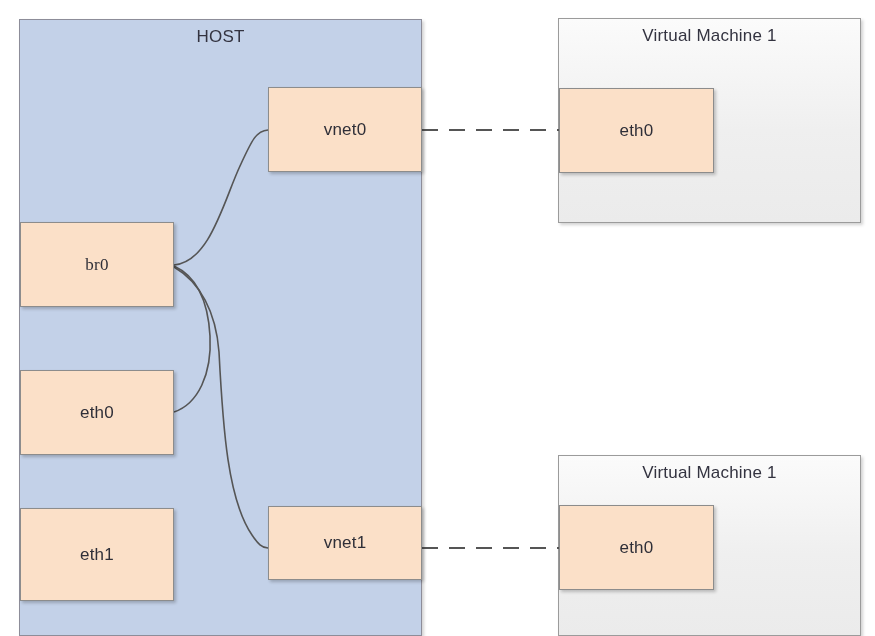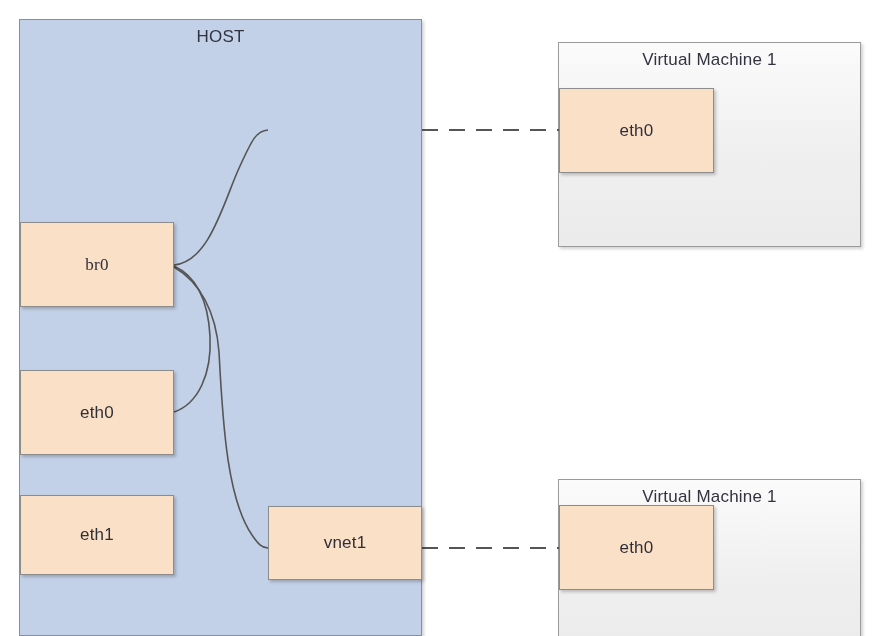--- a/index.html
+++ b/index.html
@@ -34,21 +34,20 @@
     box-shadow: 2px 2px 3px rgba(0,0,0,0.18);
   }
   .host-box {
     background: #c3d1e8;
     border-color: #8d8d99;
     padding-left: 48px;
   }
   .vm-box {
     background: linear-gradient(180deg, #fbfbfb 0%, #efefef 55%, #ebebeb 100%);
     border-color: #9b9b9b;
-    margin-top: 24px;
   }
   .container-title {
     position: absolute;
     left: 0;
     right: 0;
     text-align: center;
     font-size: 17px;
     color: #333340;
     letter-spacing: 0.2px;
     white-space: nowrap;
@@ -105,24 +104,27 @@
   </svg>
 
   <div class="iface-box" style="left:20px; top:222px; width:154px; height:85px;font-family:Liberation Serif, serif;">
     <span class="iface-label">br0</span>
   </div>
 
   <div class="iface-box" style="left:20px; top:370px; width:154px; height:85px;">
     <span class="iface-label">eth0</span>
   </div>
 
-  <div class="iface-box" style="left:20px; top:495px; width:154px; height:80px;">
+  <div class="iface-box" style="left:20px; top:508px; width:154px; height:93px;">
     <span class="iface-label">eth1</span>
   </div>
 
+  <div class="iface-box" style="left:268px; top:87px; width:154px; height:85px;">
+    <span class="iface-label">vnet0</span>
+  </div>
 
   <div class="iface-box" style="left:268px; top:506px; width:154px; height:74px;">
     <span class="iface-label">vnet1</span>
   </div>
 
   <div class="iface-box" style="left:559px; top:88px; width:155px; height:85px;">
     <span class="iface-label">eth0</span>
   </div>
 
   <div class="iface-box" style="left:559px; top:505px; width:155px; height:85px;">

